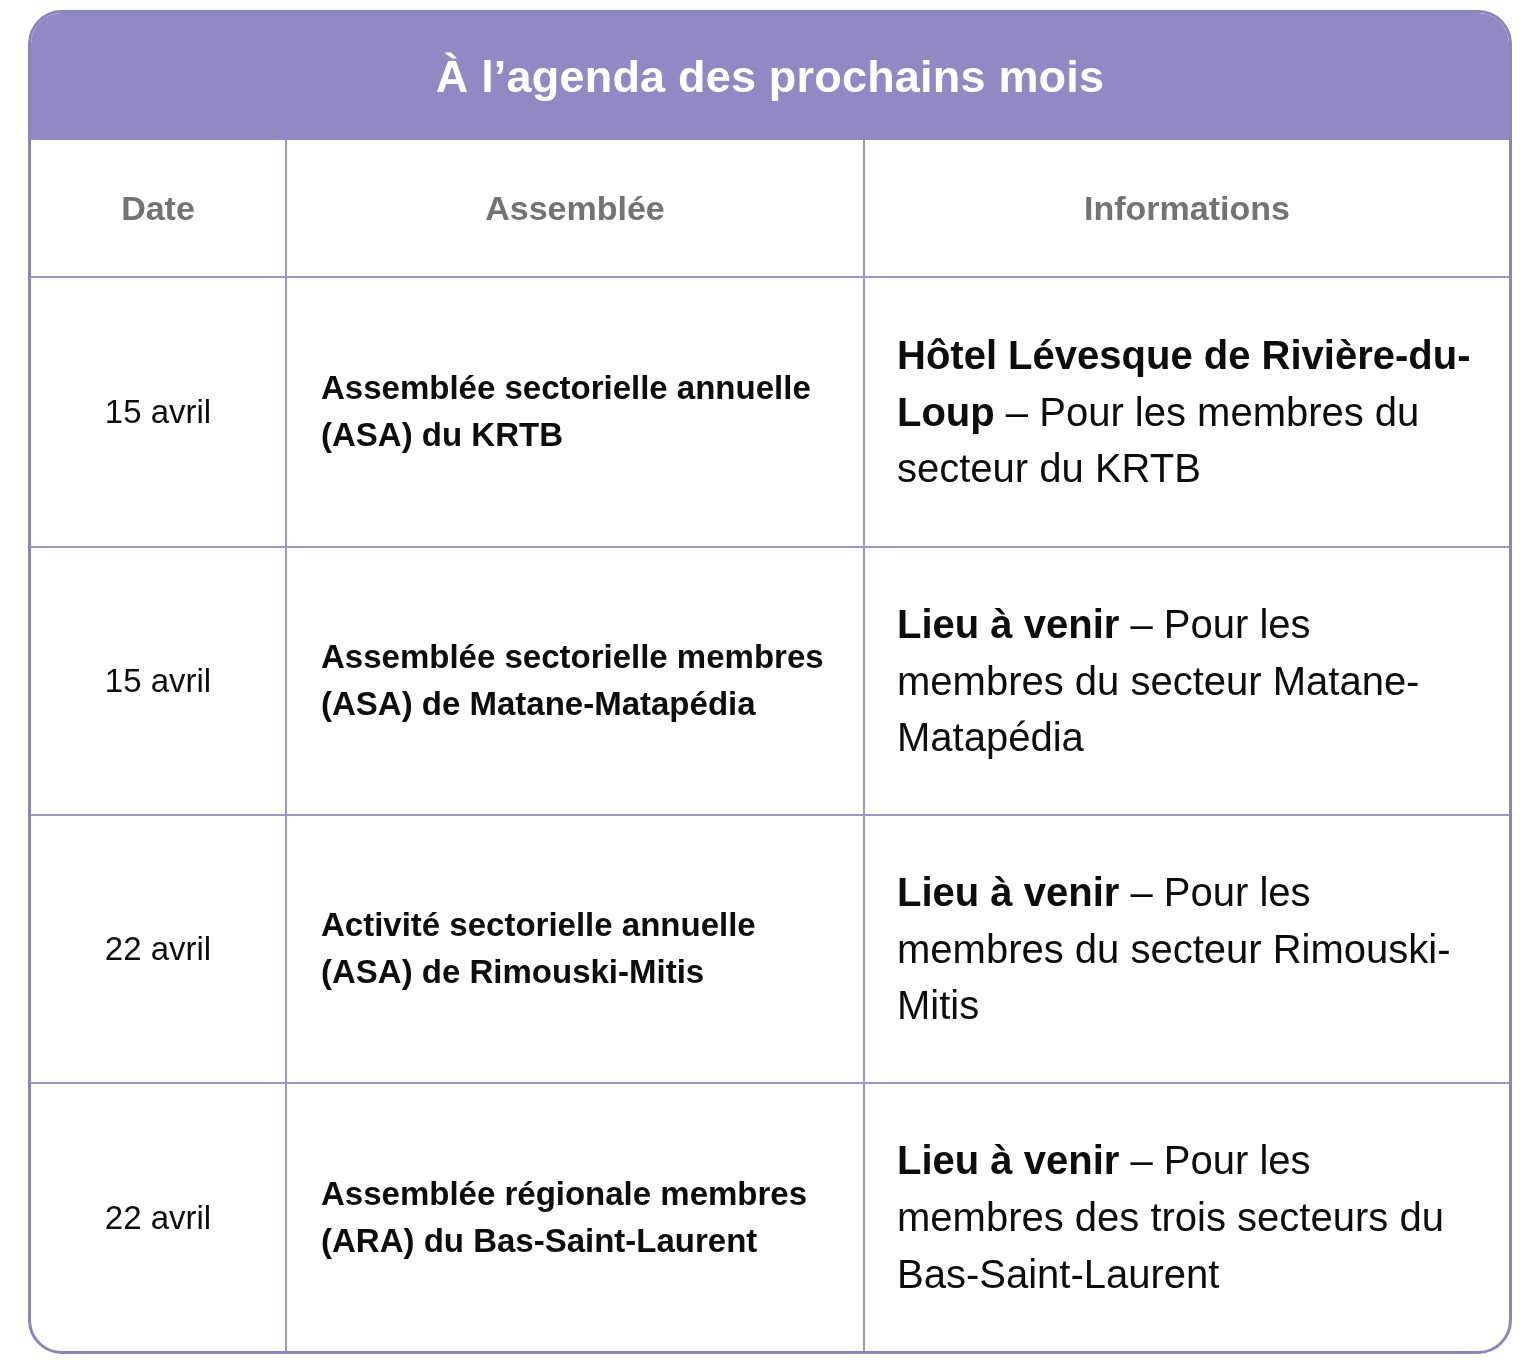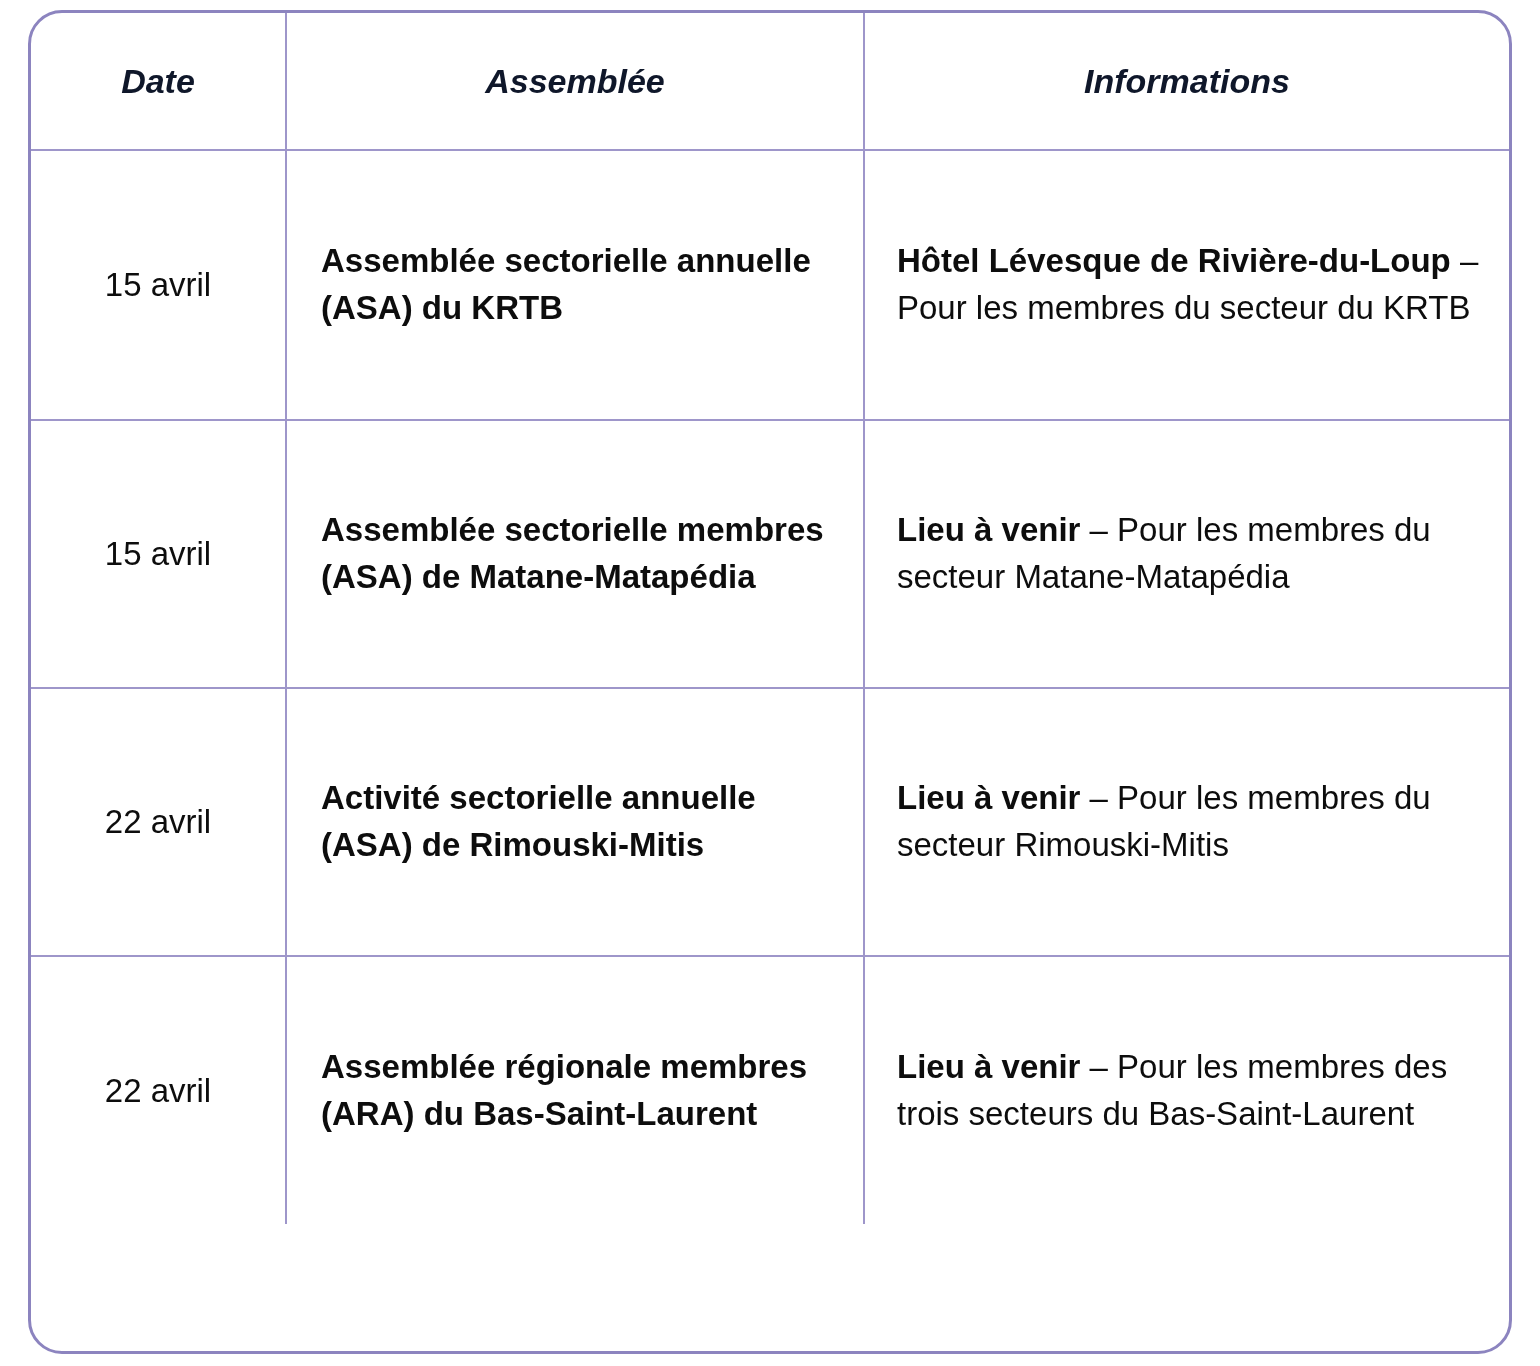--- a/index.html
+++ b/index.html
@@ -66,67 +66,69 @@
   table.agenda-table td:first-child {
     border-left: none;
   }
   table.agenda-table th:last-child,
   table.agenda-table td:last-child {
     border-right: none;
   }
 
   table.agenda-table thead th {
     height: 137px;
-    color: #0f172a;
+    color: #737373;
     font-size: 34px;
     font-weight: bold;
     text-align: center;
     padding: 0 10px;
-    font-style: italic;
   }
 
   td.date-cell {
     text-align: center;
     font-size: 33px;
     color: #0d0d0d;
     font-weight: normal;
     padding: 0 8px;
   }
 
   td.act-cell {
     font-size: 33px;
     font-weight: bold;
     color: #0d0d0d;
     line-height: 1.42;
     padding: 22px 26px 22px 34px;
     border-radius: 17px;
   }
 
   td.info-cell {
-    font-size: 33px;
+    font-size: 40px;
     font-weight: normal;
     color: #0d0d0d;
     line-height: 1.42;
     padding: 22px 22px 22px 32px;
   }
 
   td.info-cell .lead {
     font-weight: bold;
   }
 
   tbody tr.row-1 td { height: 270px; }
   tbody tr.row-2 td { height: 268px; }
   tbody tr.row-3 td { height: 268px; }
   tbody tr.row-4 td { height: 268px; border-bottom: none; }
 </style>
 </head>
 <body>
 
 <div class="agenda-card">
 
+  <div class="agenda-header">
+    <div class="title">À l’agenda des prochains mois</div>
+  </div>
 
   <table class="agenda-table">
     <colgroup>
       <col class="c-date">
       <col class="c-act">
       <col class="c-info">
     </colgroup>
     <thead>
       <tr>
         <th>Date</th>

